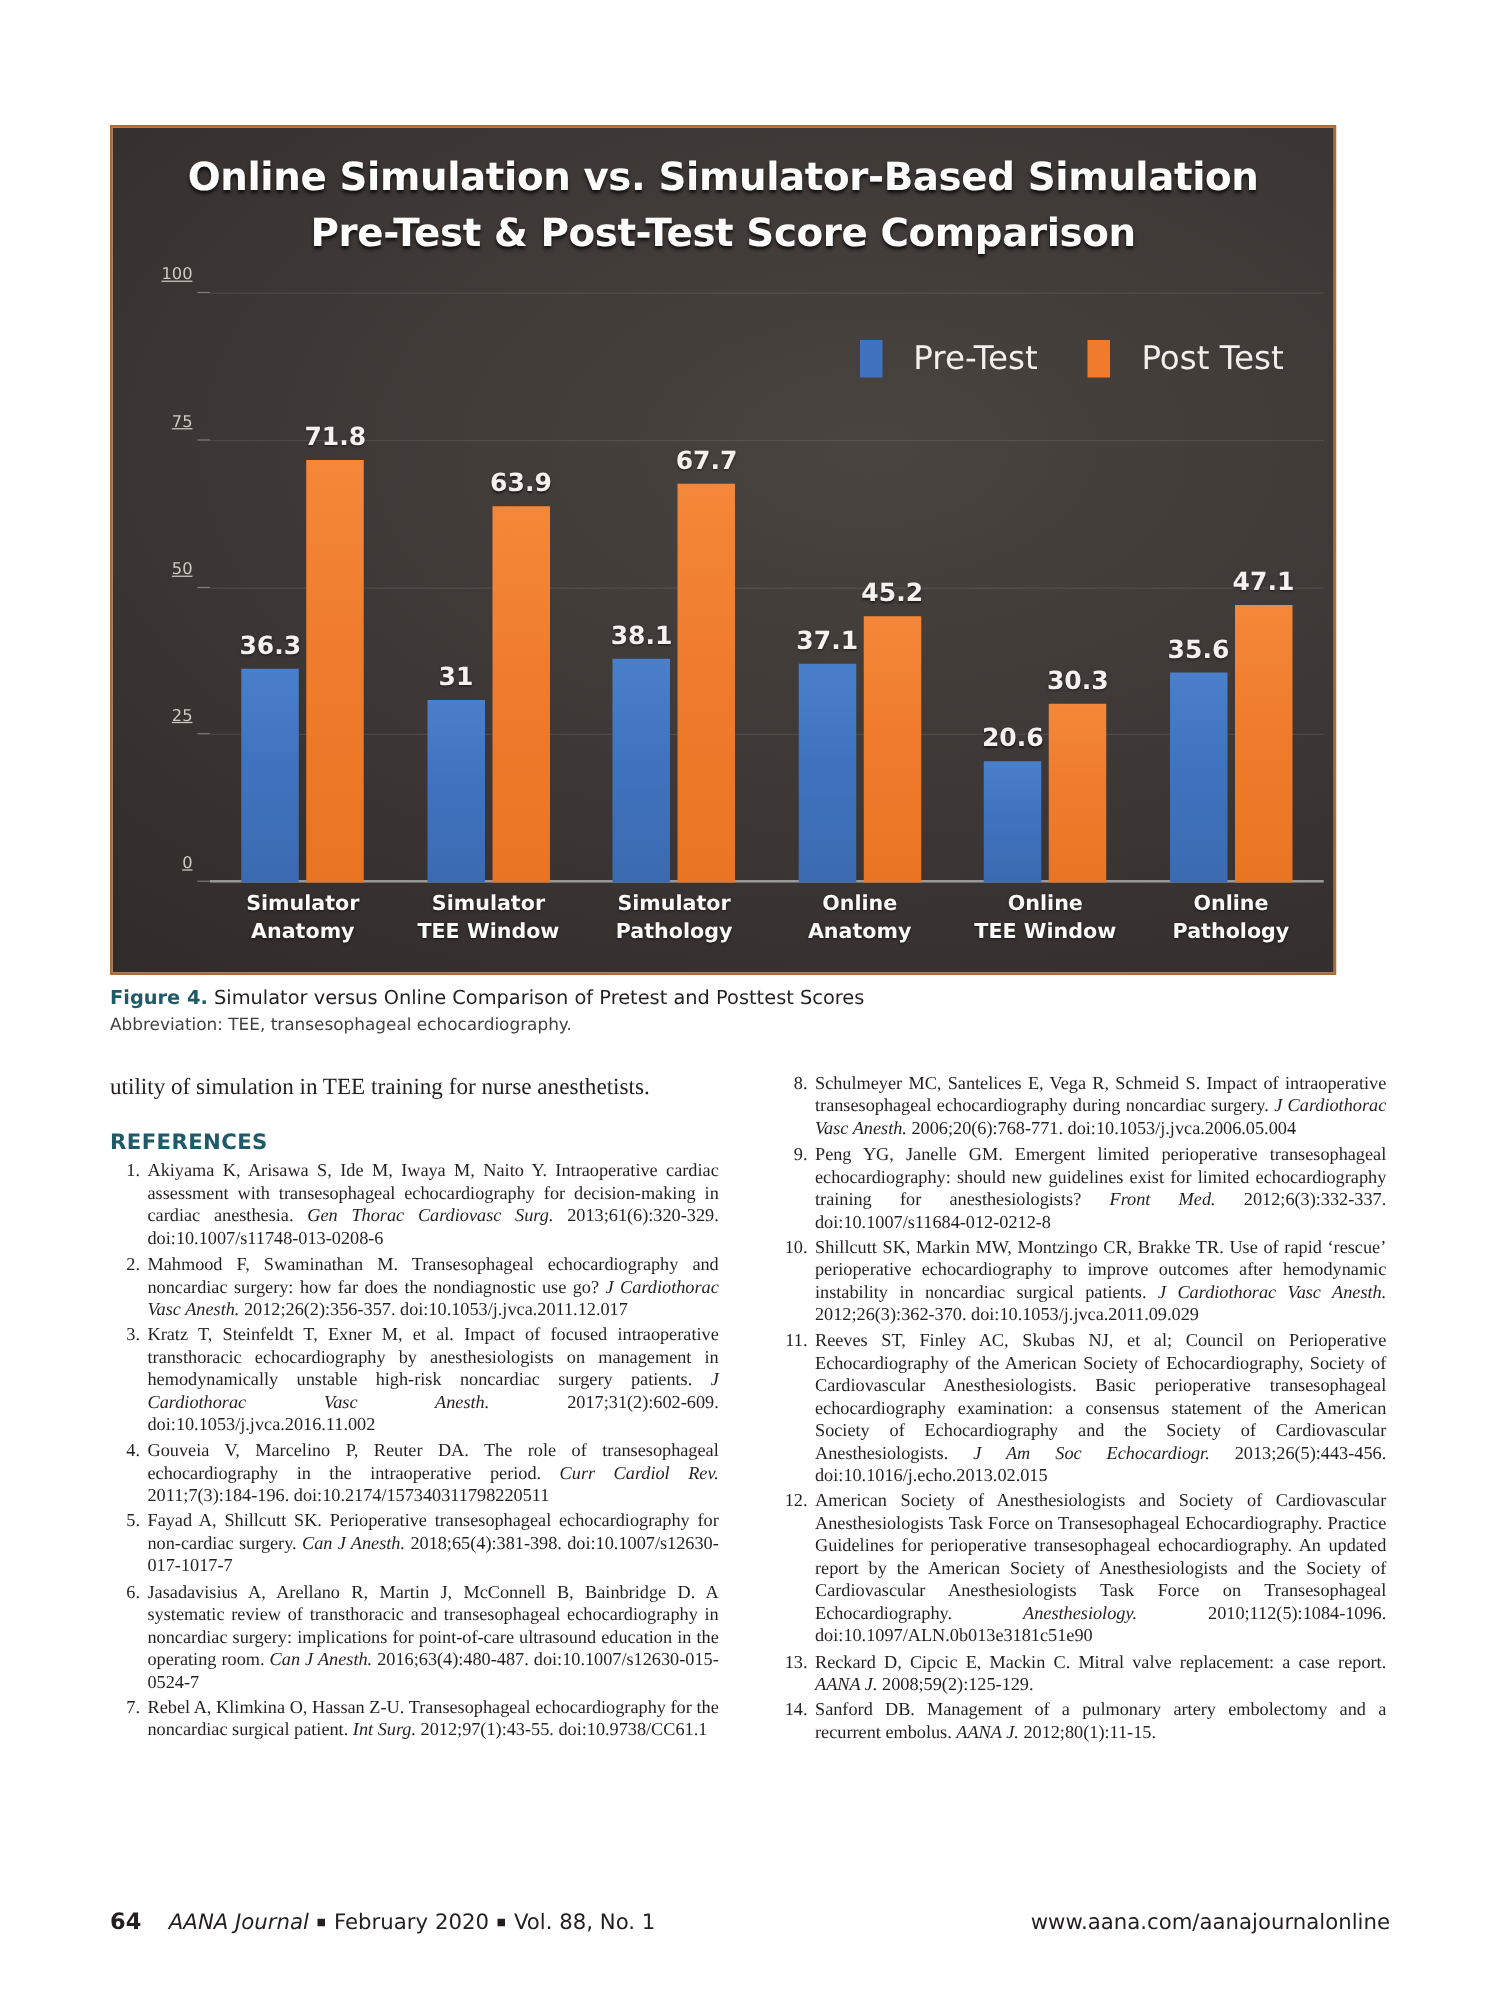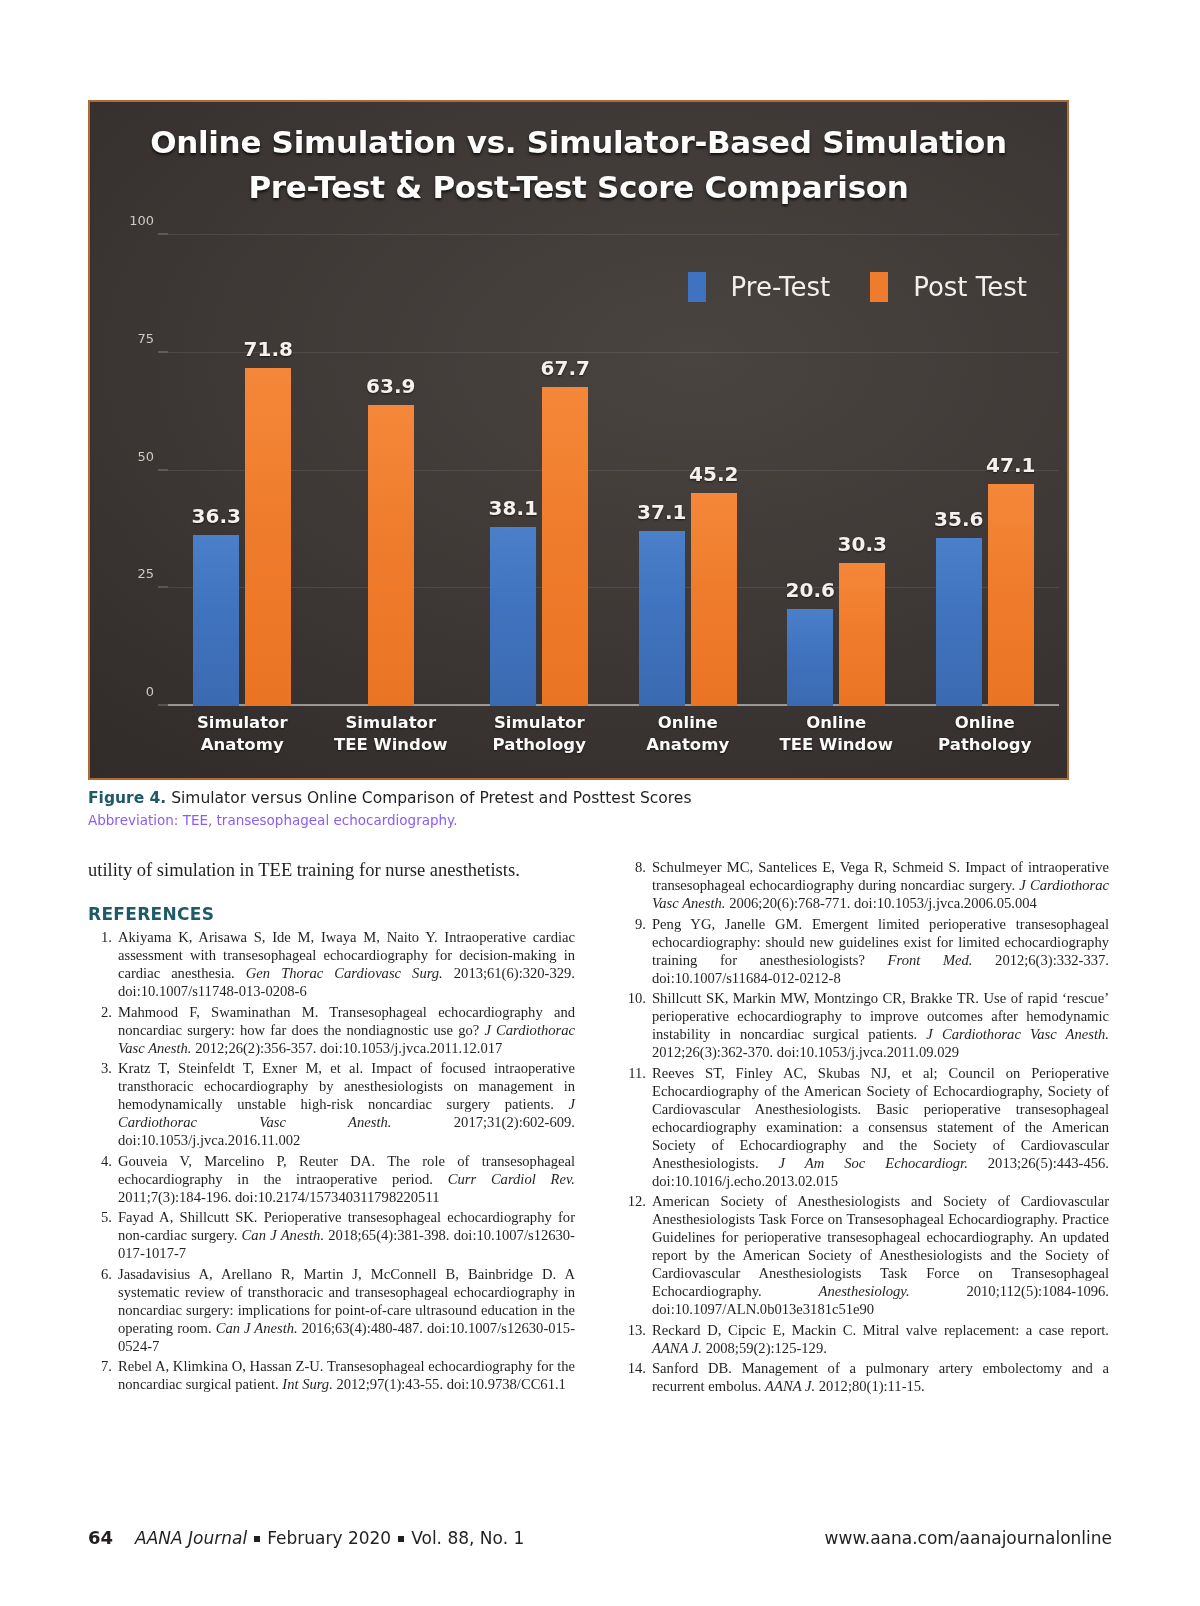--- a/index.html
+++ b/index.html
@@ -67,20 +67,21 @@
   }
   .ytick {
     position: absolute;
     right: 100%;
     margin-right: 14px;
     transform: translateY(-50%);
     font-family: "DejaVu Sans", sans-serif;
     font-size: 13px;
     color: #cfc9c4;
     white-space: nowrap;
+    text-decoration: underline;
   }
   .ytick-dash {
     position: absolute;
     right: 100%;
     width: 10px; height: 1px;
     background: rgba(230,230,230,0.4);
     transform: translateY(-50%);
   }
 
   
@@ -171,21 +172,21 @@
 
   
   .caption {
     position: absolute;
     left: 88px; top: 789px;
     width: 981px;
     font-family: "DejaVu Sans", sans-serif;
   }
   .caption-line1 { font-size: 15.5px; color: #231f20; }
   .caption-figno { font-weight: bold; color: #1e5a68; }
-  .caption-line2 { font-size: 13.5px; color: #8b5cf6; margin-top: 5px; }
+  .caption-line2 { font-size: 13.5px; color: #404040; margin-top: 5px; }
 
   
   .col {
     position: absolute;
     width: 487px;
     top: 858px;
   }
   .col-left { left: 88px; }
   .col-right { left: 622px; }
 
@@ -315,20 +316,25 @@
                 </div>
               </div>
               <div class="bar-holder">
                 <div class="bar post" style="height: 71.8%;">
                   <span class="bar-value">71.8</span>
                 </div>
               </div>
             </div>
             <div class="group">
               <div class="bar-holder">
+                <div class="bar pre" style="height: 31%;">
+                  <span class="bar-value">31</span>
+                </div>
+              </div>
+              <div class="bar-holder">
                 <div class="bar post" style="height: 63.9%;">
                   <span class="bar-value">63.9</span>
                 </div>
               </div>
             </div>
             <div class="group">
               <div class="bar-holder">
                 <div class="bar pre" style="height: 38.1%; padding-left: 36px;">
                   <span class="bar-value">38.1</span>
                 </div>

